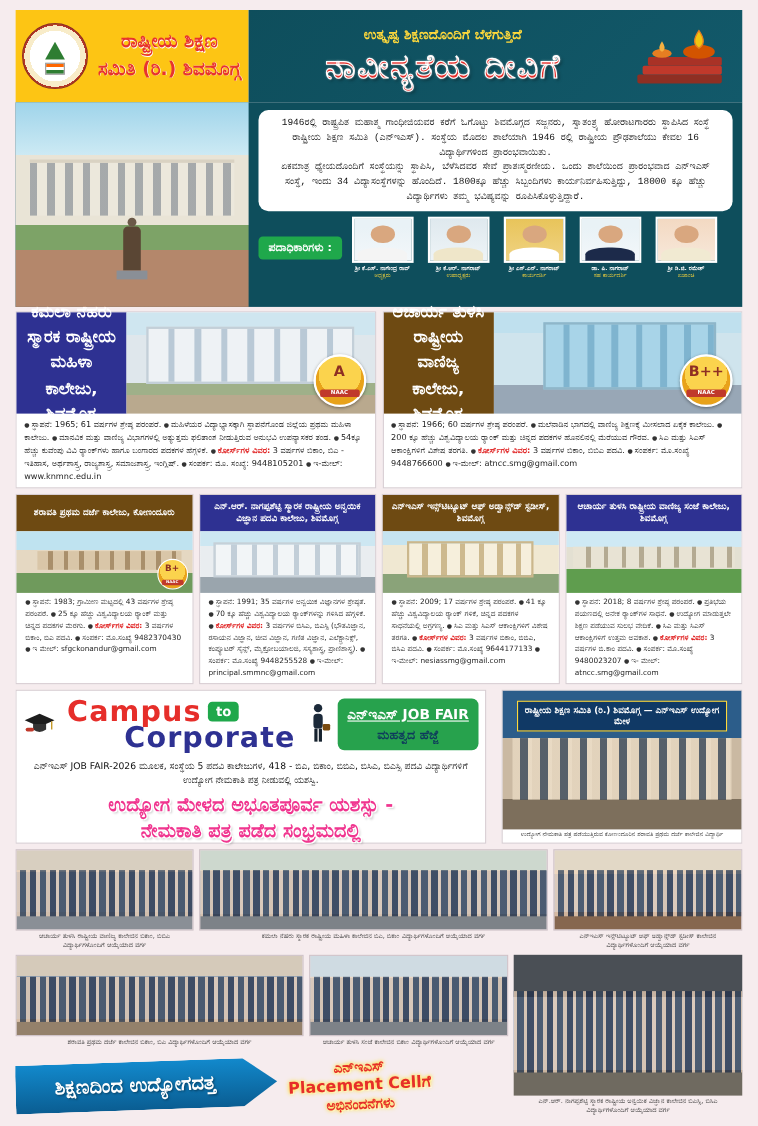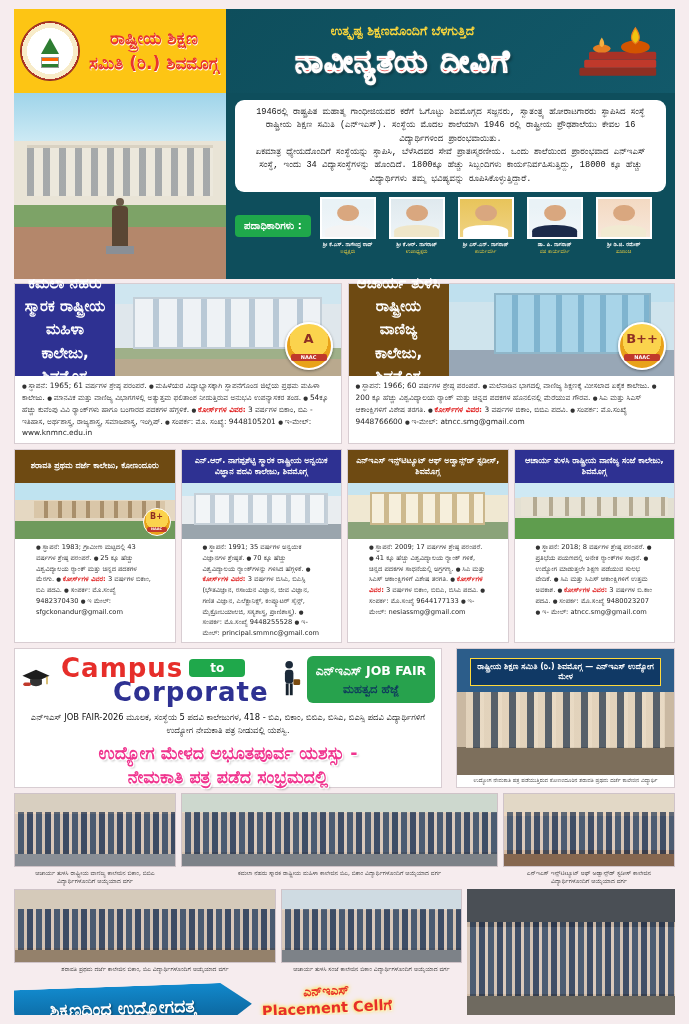--- a/index.html
+++ b/index.html
@@ -9,21 +9,21 @@
   
   .hdr{display:flex;height:84px;}
   .hdr-left{width:212px;background:#fdc514;display:flex;align-items:center;gap:8px;padding:0 6px;box-sizing:border-box;}
   .logo{flex:0 0 58px;width:58px;height:58px;border-radius:50%;background:radial-gradient(circle,#ffffff 0 56%,#f8ecc9 56% 68%,#b5342a 68% 100%);position:relative;border:1px solid #8e2f23;}
   .logo::before{content:"";position:absolute;left:50%;top:16px;transform:translateX(-50%);width:0;height:0;border-left:9px solid transparent;border-right:9px solid transparent;border-bottom:16px solid #2e7d32;}
   .logo::after{content:"";position:absolute;left:50%;bottom:12px;transform:translateX(-50%);width:16px;height:9px;background:linear-gradient(180deg,#f60 0 33%,#fff 33% 66%,#2e7d32 66% 100%);border:0.5px solid #999;}
   .org{flex:1;text-align:center;color:#e8342c;font-weight:bold;font-size:17px;line-height:1.5;text-shadow:0.5px 0.5px 0 #fff;}
   .hdr-right{flex:1;background:linear-gradient(135deg,#0e4e5c,#12596a);display:flex;align-items:center;padding:0 14px 0 14px;box-sizing:border-box;position:relative;}
   .hdr-text{flex:1;text-align:center;}
   .tagline{color:#ffd93b;font-size:12.5px;font-weight:bold;margin-bottom:4px;}
-  .title{color:#e62e2a;font-size:31px;font-weight:bold;-webkit-text-stroke:1px #fff;text-shadow:0 0 2px #fff,2px 2px 3px rgba(0,0,0,.45);letter-spacing:1px;}
+  .title{color:#e62e2a;font-size:31px;font-weight:normal;-webkit-text-stroke:1px #fff;text-shadow:0 0 2px #fff,2px 2px 3px rgba(0,0,0,.45);letter-spacing:1px;}
   .lamp{flex:0 0 96px;height:70px;}
 
   
   .intro{display:flex;height:186px;background:#0e4e5c;}
   .ph{position:relative;overflow:hidden;background:#cfe0ea;}
   .ph-main{flex:0 0 212px;background:linear-gradient(180deg,#9fd4ea 0%,#cdeaf4 26%,#e9e4d6 26% 60%,#7da367 60% 72%,#b4876b 72% 100%);}
   .ph-main::before{content:"";position:absolute;left:6%;right:6%;top:28%;height:26%;background:repeating-linear-gradient(90deg,rgba(40,60,90,.35) 0 7px,rgba(255,255,255,.15) 7px 16px);border-top:3px solid #d9d2c2;}
   .statue{position:absolute;left:46%;bottom:18%;width:16px;height:40px;background:#5a4634;border-radius:4px 4px 0 0;}
   .statue::before{content:"";position:absolute;top:-8px;left:4px;width:8px;height:8px;border-radius:50%;background:#6b5948;}
   .statue::after{content:"";position:absolute;bottom:-8px;left:-6px;width:28px;height:8px;background:#8a8f96;}
@@ -70,35 +70,35 @@
   .ph-c1::before{content:"";position:absolute;left:12%;right:6%;top:32%;height:30%;background:repeating-linear-gradient(90deg,#d9c6a8 0 10px,#a98f6b 10px 14px);}
   .ph-c2{background:linear-gradient(180deg,#cde7f2 0 24%,#e9edf0 24% 74%,#9aa5ad 74% 100%);}
   .ph-c2::before{content:"";position:absolute;left:8%;right:8%;top:18%;height:50%;background:repeating-linear-gradient(90deg,#f2f5f7 0 14px,#c2ced8 14px 19px);border:2px solid #c6d0d8;}
   .ph-c3{background:linear-gradient(180deg,#c6e4f0 0 22%,#f0e8d2 22% 70%,#8aa379 70% 100%);}
   .ph-c3::before{content:"";position:absolute;left:14%;right:14%;top:16%;height:52%;background:repeating-linear-gradient(90deg,#f6efdc 0 12px,#cdb98e 12px 17px);border:2px solid #cbb78c;}
   .ph-c4{background:linear-gradient(180deg,#cfe9f4 0 26%,#e3e0d2 26% 62%,#5f9d4e 62% 100%);}
   .ph-c4::before{content:"";position:absolute;left:4%;right:4%;top:24%;height:34%;background:repeating-linear-gradient(90deg,#e8e3d4 0 12px,#b4aa92 12px 16px);}
   .naac-sm{position:absolute;right:4px;bottom:3px;width:26px;height:26px;border-radius:50%;background:radial-gradient(circle at 50% 38%,#fbd34d 0 55%,#e8a21a 55% 100%);border:1.5px solid #fff;text-align:center;}
   .naac-sm .ng{font-size:8px;margin-top:4px;}
   .naac-sm .nl{bottom:3px;font-size:3.6px;left:3px;right:3px;}
-  .col4 .bullets{font-size:6.7px;line-height:1.6;padding:3px 21px;flex:1;}
+  .col4 .bullets{font-size:6.7px;line-height:1.6;padding:3px 8px;flex:1;}
 
   
   .jobfair{display:flex;gap:14px;margin-top:5px;height:140px;}
   .jf-left{flex:0 0 428px;background:#fff;border:1px solid #d8cdd2;padding:4px 6px;box-sizing:border-box;display:flex;flex-direction:column;}
   .jf-toprow{display:flex;align-items:center;gap:6px;}
   .c2c{position:relative;flex:1;padding-left:4px;}
   .c2c-l1{display:flex;align-items:center;gap:6px;}
   .cap-icon{width:30px;height:22px;}
   .c2c-campus{font-size:26px;font-weight:bold;color:#e62e2a;letter-spacing:1px;}
-  .c2c-to{background:#1fa84b;color:#fff;font-size:12px;font-weight:bold;padding:2px 21px;border-radius:4px;}
+  .c2c-to{background:#1fa84b;color:#fff;font-size:12px;font-weight:bold;padding:2px 7px;border-radius:4px;}
   .c2c-corp{font-size:26px;font-weight:bold;color:#2e3192;letter-spacing:1px;margin:-6px 0 0 52px;}
   .man-icon{width:22px;height:44px;flex:0 0 22px;}
   .jf-badge{flex:0 0 128px;background:#27a24d;border-radius:6px;text-align:center;padding:7px 4px;box-sizing:border-box;}
-  .jfb1{color:#fff;font-size:12.5px;font-weight:bold;line-height:1.3;}
+  .jfb1{color:#fff;font-size:12.5px;font-weight:bold;line-height:1.3;text-decoration:underline;}
   .jfb2{color:#0e3a5c;font-size:11.5px;font-weight:bold;margin-top:3px;}
   .jf-body{font-size:8.4px;line-height:1.55;text-align:center;color:#111;margin-top:4px;}
   .jf-hl{margin-top:4px;text-align:center;font-weight:bold;font-size:17.5px;line-height:1.4;color:#f0358f;text-shadow:1px 1px 0 #fff,-1px -1px 0 #fff,1px -1px 0 #fff,-1px 1px 0 #fff,2px 2px 2px rgba(0,0,0,.2);}
   .jf-right{flex:1;background:#fff;border:1px solid #d8cdd2;display:flex;flex-direction:column;}
   .ph-stage{flex:1;background:linear-gradient(180deg,#2c5d8a 0 34%,#cab9a2 34% 78%,#7d6f5c 78% 100%);}
   .ph-stage::before{content:"";position:absolute;left:4%;right:4%;top:34%;height:44%;background:repeating-linear-gradient(90deg,#e8d9c2 0 7px,#3a4a5c 7px 14px,#f0e2cc 14px 18px);opacity:.8;}
   .stage-banner{position:absolute;top:7%;left:6%;right:6%;background:rgba(12,52,96,.88);color:#fff;font-size:8px;font-weight:bold;text-align:center;padding:3px 2px;border:1px solid #ffd93b;}
   .jf-cap{font-size:5.6px;color:#333;text-align:center;padding:2px 3px;line-height:1.3;}
 
   

